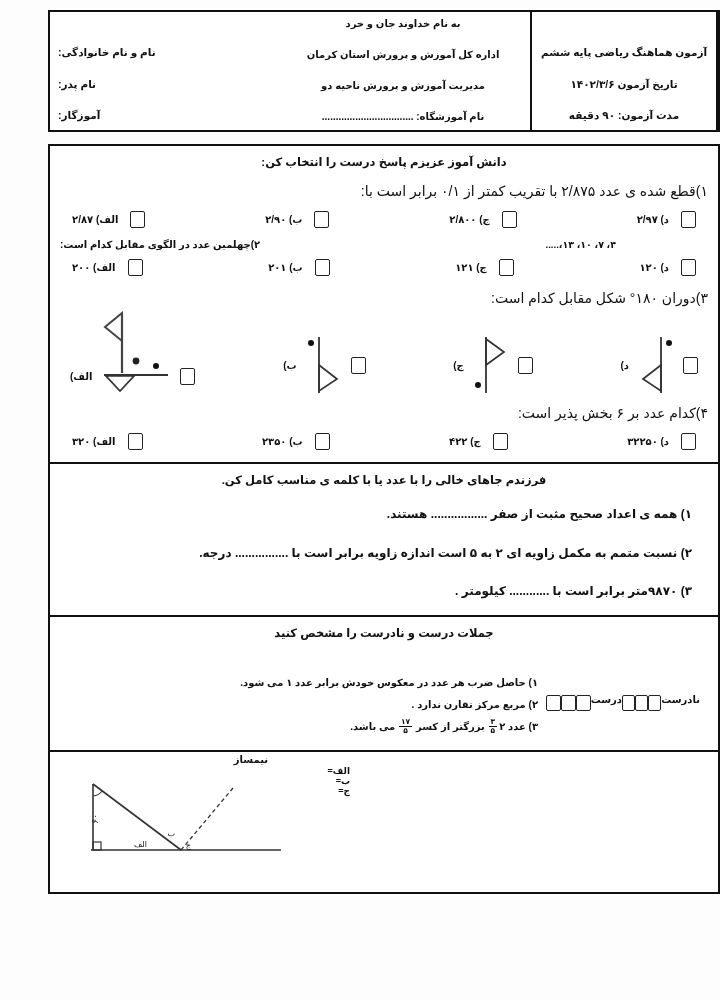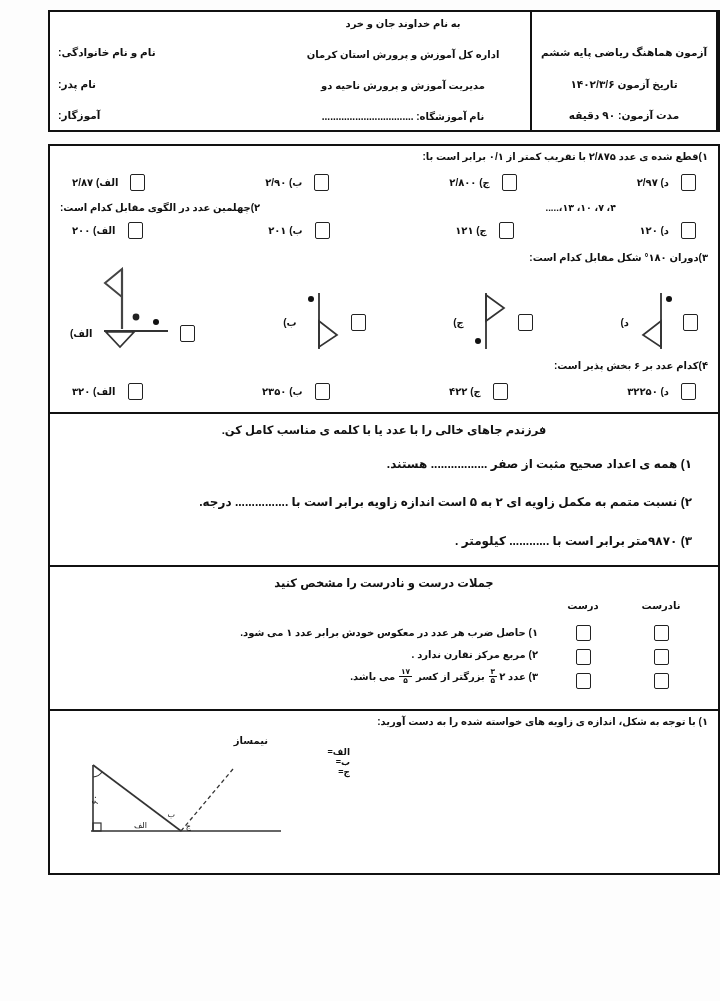--- a/index.html
+++ b/index.html
@@ -84,22 +84,22 @@
     padding: 0;
   }
   .section.first { border-top: 2px solid #111; margin-top: 12px; }
   .sec-title {
     text-align: center;
     font-weight: bold;
     font-size: 11.5px;
     padding: 9px 0 8px 0;
   }
   .q-row {
-    font-size: 10px;
-    font-weight: bold;
+    font-size: 14px;
+    font-weight: normal;
     padding: 3px 10px 3px 10px;
     text-align: right;
     line-height: 1.6;
   }
   .opts {
     display: flex;
     flex-direction: row;
     justify-content: space-between;
     align-items: center;
     padding: 6px 22px 8px 22px;
@@ -192,22 +192,23 @@
     font-size: 10px;
     font-weight: bold;
     text-align: right;
     height: 22px;
     line-height: 22px;
     white-space: nowrap;
   }
   .tf-col {
     width: 78px;
     display: flex;
-    flex-direction: column;
-    align-items: center;
+    flex-direction: row;
+    align-items: center;
+    margin-top: 44px;
   }
   .tf-head {
     font-size: 10px;
     font-weight: bold;
     margin-bottom: 14px;
   }
   .tf-box {
     width: 13px;
     height: 14px;
     border: 1.3px solid #222;
@@ -278,20 +279,21 @@
         <div class="hline">نام آموزشگاه: .................................</div>
       </div>
       <div class="hcell right">
         <div class="hline">نام و نام خانوادگی:</div>
         <div class="hline">نام پدر:</div>
         <div class="hline">آموزگار:</div>
       </div>
     </div>
 
     <div class="section first">
+      <div class="sec-title">دانش آموز عزیزم پاسخ درست را انتخاب کن:</div>
 
       <div class="q-row">۱)قطع شده ی عدد ۲/۸۷۵ با تقریب کمتر از ۰/۱ برابر است با:</div>
       <div class="opts">
         <div class="opt">
           <span class="cbox"></span>
           <span>د) ۲/۹۷</span>
         </div>
         <div class="opt">
           <span class="cbox"></span>
           <span>ج) ۲/۸۰۰</span>
@@ -449,21 +451,20 @@
                 <span class="den">۵</span>
               </span>
             <span>می باشد.</span>
           </div>
         </div>
 
       </div>
     </div>
 
     <div class="section">
-      <div class="q-row">۱) با توجه به شکل، اندازه ی زاویه های خواسته شده را به دست آورید:</div>
 
       <div class="figure-area">
 
         <div class="ans-labels">
           <span>الف=</span>
           <span>ب=</span>
           <span>ج=</span>
         </div>
 
         <div class="nimsaz">نیمساز</div>

